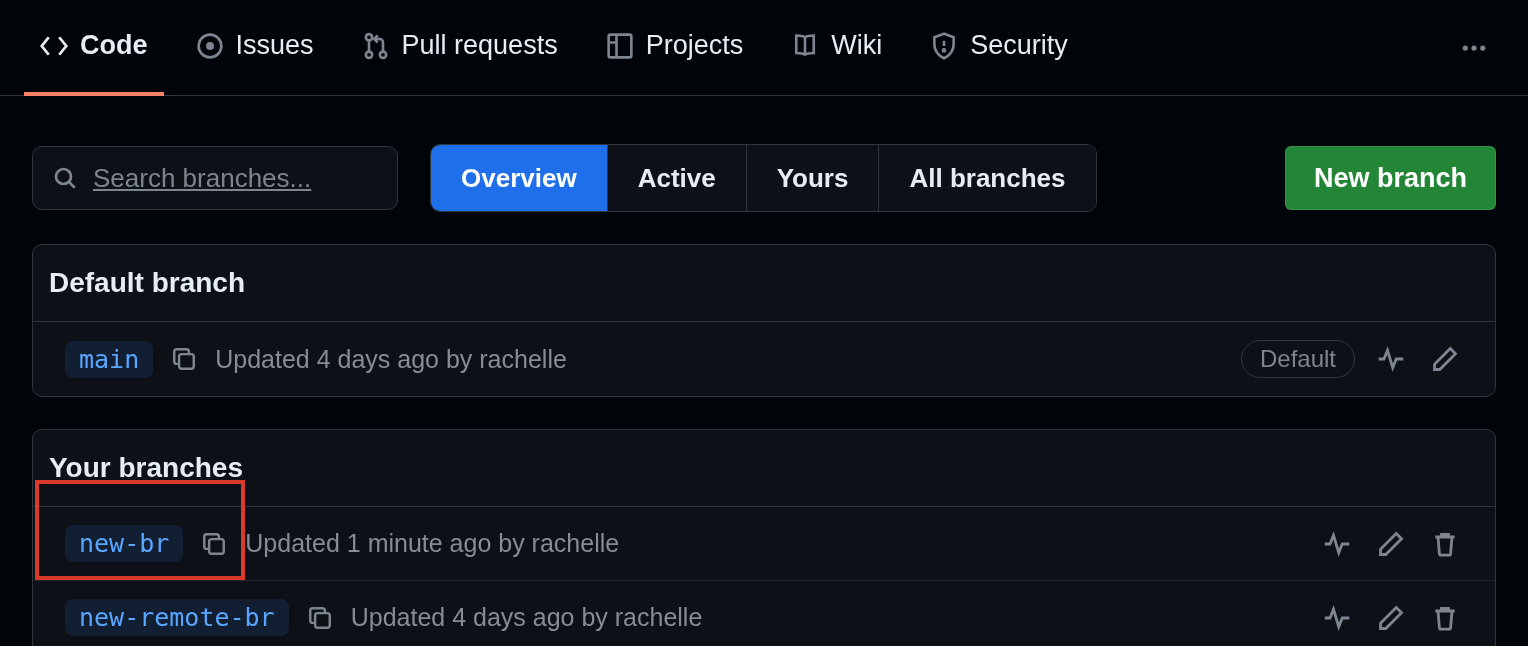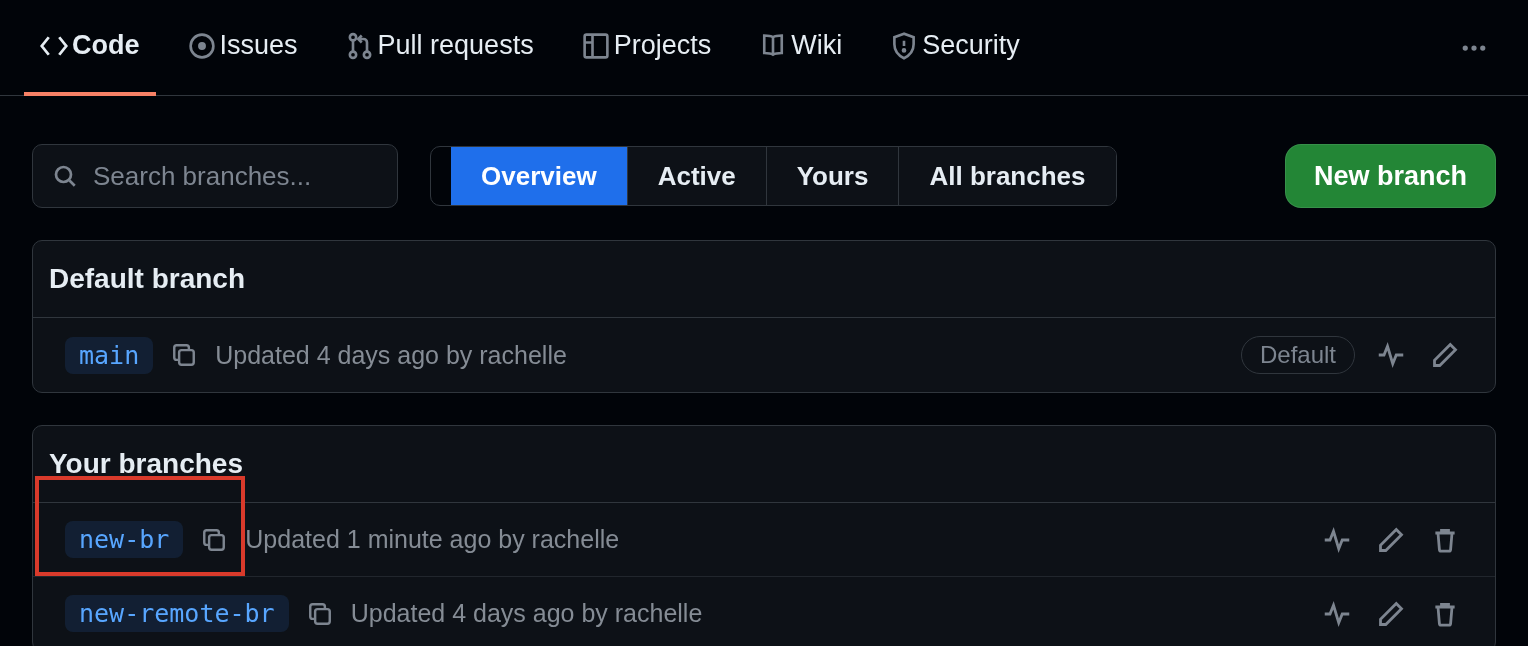--- a/index.html
+++ b/index.html
@@ -17,21 +17,21 @@
     display: flex;
     align-items: center;
     gap: 16px;
     padding: 0 24px;
     border-bottom: 1px solid #30363d;
     height: 96px;
   }
   .tabnav-item {
     display: flex;
     align-items: center;
-    gap: 4px;
+    gap: 12px;
     padding: 0 16px;
     height: 96px;
     font-size: 27px;
     color: #e6edf3;
     cursor: pointer;
     border-bottom: 4px solid transparent;
   }
   .tabnav-item.selected {
     font-weight: 600;
     border-bottom: 4px solid #f78166;
@@ -53,38 +53,38 @@
     align-items: center;
     gap: 16px;
     width: 366px;
     height: 64px;
     border: 1px solid #30363d;
     border-radius: 10px;
     padding: 0 20px;
     color: #7d8590;
     font-size: 26px;
     background: #0d1117;
+    text-decoration: underline;
   }
   .search input {
     background: transparent;
     border: none;
     outline: none;
     color: #e6edf3;
     font-size: 26px;
     flex: 1;
   }
   .search input::placeholder { color: #7d8590; }
 
   .seg {
     display: flex;
     border: 1px solid #30363d;
     border-radius: 10px;
     overflow: hidden;
-    height: 60px;
-    padding-left: 20px;
+    height: 68px;
   }
   .seg-btn {
     display: flex;
     align-items: center;
     justify-content: center;
     padding: 0 30px;
     font-size: 26px;
     font-weight: 600;
     color: #e6edf3;
     border-right: 1px solid #30363d;
@@ -100,21 +100,21 @@
   .toolbar-spacer { flex: 1; }
 
   .new-branch {
     display: flex;
     align-items: center;
     justify-content: center;
     height: 64px;
     padding: 0 28px;
     background: #238636;
     border: 1px solid rgba(240,246,252,0.1);
-    border-radius: 16px;
+    border-radius: 6px;
     color: #ffffff;
     font-size: 27px;
     font-weight: 600;
     cursor: pointer;
   }
 
   
   .section {
     margin: 0 32px 32px 32px;
     border: 1px solid #30363d;

